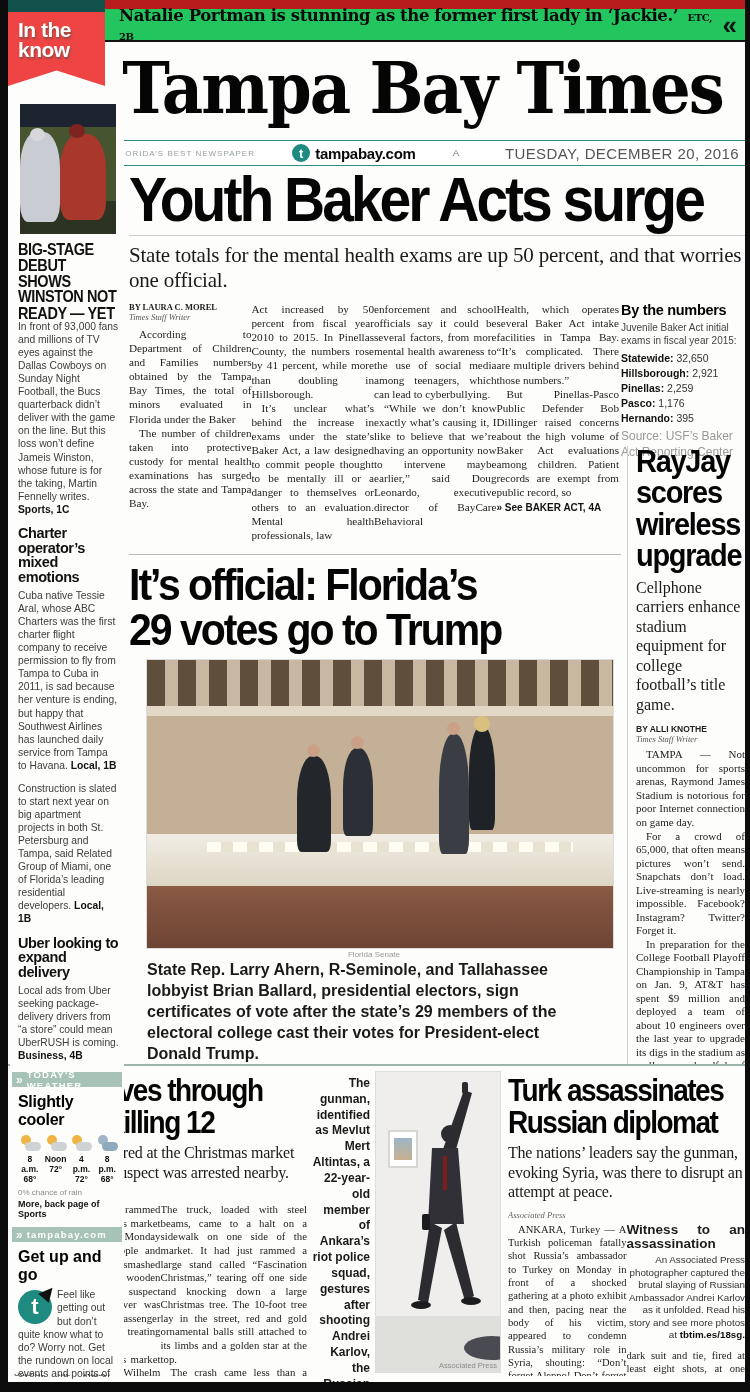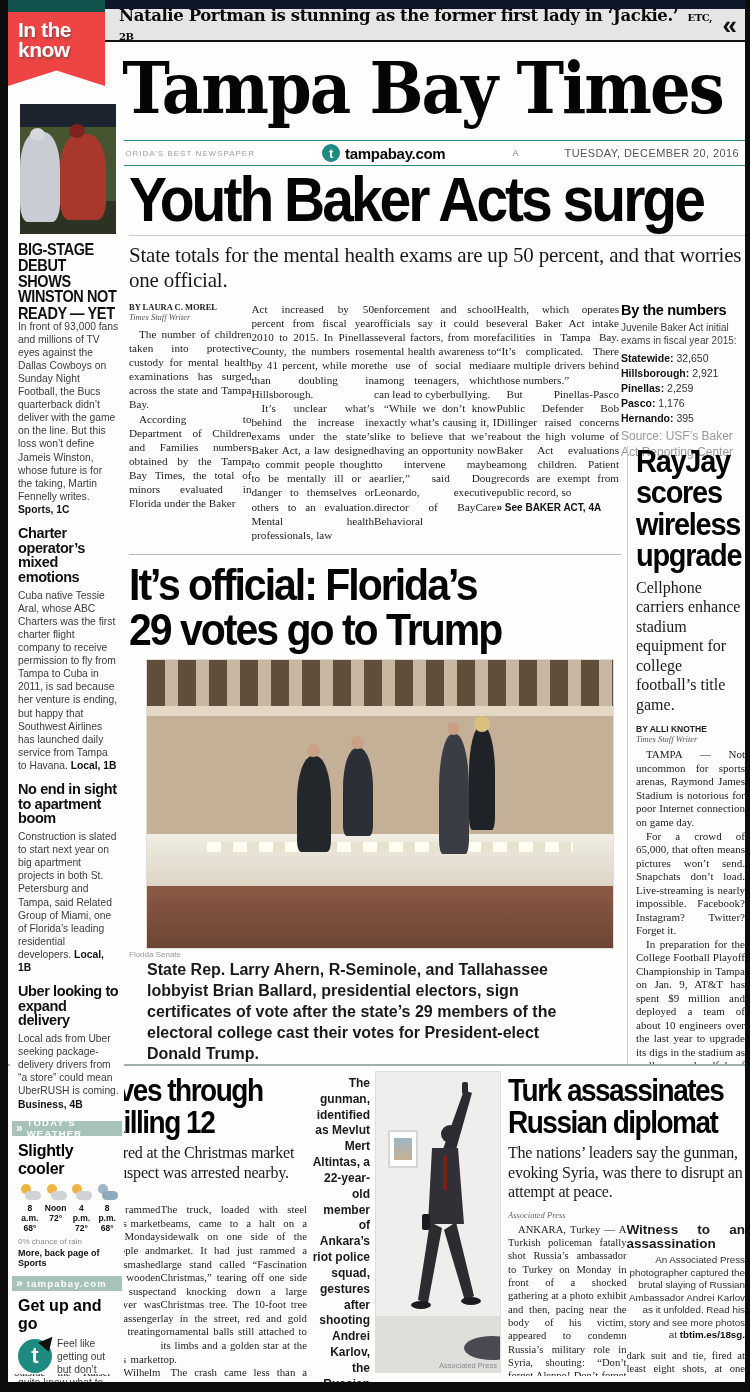--- a/index.html
+++ b/index.html
@@ -6,36 +6,36 @@
   html,body{width:750px;height:1392px}
   body{background:#0c0c0c;position:relative;font-family:"Liberation Sans",sans-serif;-webkit-font-smoothing:antialiased}
   .page{position:absolute;left:8px;top:0;width:737px;height:1382px;background:#fdfdfb;overflow:hidden}
 
   
   .ribbon{position:absolute;left:0;top:0;width:97px;height:86px;background:#ef4444;clip-path:polygon(0 0,100% 0,100% 100%,50% 82%,0 100%);z-index:5}
   .ribbon .bar{height:12px;background:#11524d}
   .ribbon .lbl{display:block;padding:8px 6px 0 10px;font-size:21px;line-height:.95;font-weight:bold;color:#fff;text-shadow:1px 2px 2px rgba(60,80,70,.55);letter-spacing:-.5px}
 
   
-  .teaser{position:absolute;left:97px;top:0;right:0;height:42px;border-top:9px solid #0f172a;border-bottom:2px solid #111;display:flex;align-items:center;padding:2px 8px 2px 14px;background:#e5e5e5}
+  .teaser{position:absolute;left:97px;top:0;right:0;height:42px;border-top:9px solid #b91c1c;border-bottom:2px solid #111;display:flex;align-items:center;padding:2px 8px 2px 14px;background:#22c55e}
   .teaser .txt{flex:1;font-family:"DejaVu Serif",serif;font-weight:bold;font-size:16.5px;letter-spacing:-.4px;color:#0a0a0a}
   .teaser .ref{font-size:10px;font-weight:bold;margin-left:4px}
   .teaser .gmt{font-size:26px;font-weight:bold;color:#111;line-height:1;margin-left:10px}
 
   
   .mast{position:absolute;left:92px;right:0;top:44px;height:94px;text-align:center}
   .mast h1{font-family:"DejaVu Serif",serif;font-weight:900;font-size:64px;letter-spacing:-2px;color:#050505;line-height:1.25;transform:scaleY(1.12);transform-origin:top}
   .inforow{position:absolute;left:100px;right:0;top:140px;height:26px;border-top:1px solid #2b8d84;border-bottom:1px solid #2b8d84;display:flex;align-items:center;justify-content:space-between;padding:0 6px;background:#fff}
   .inforow .tag{font-size:8px;color:#9aa0a0;letter-spacing:1px}
   .site{display:flex;align-items:center;gap:5px}
   .tcirc{width:18px;height:18px;border-radius:50%;background:#1f8a80;color:#fff;font-weight:bold;font-size:13px;display:flex;align-items:center;justify-content:center}
   .site b{font-size:15px;letter-spacing:-.3px;color:#0a0a0a}
   .edgrp{display:flex;align-items:center;gap:46px}
   .edgrp .ed{font-size:9px;color:#777}
-  .edgrp .dt{font-size:11px;color:#555;letter-spacing:.4px}
+  .edgrp .dt{font-size:15px;color:#555;letter-spacing:.4px}
 
   
   .sidebar{position:absolute;left:2px;top:96px;width:114px;bottom:8px;padding:0 5px 0 8px;background:#fdfdfb;z-index:2}
   .fb-photo{width:96px;height:130px;margin:8px 0 8px 2px;position:relative;background:linear-gradient(#1d2430 0 18%,#46552f 18% 75%,#2c3322 75%);overflow:hidden}
   .fb-photo .fig{position:absolute;border-radius:40% 40% 20% 20%}
   .fb-photo .red{width:46px;height:86px;left:40px;top:30px;background:#a8372c}
   .fb-photo .wht{width:40px;height:90px;left:0px;top:28px;background:#c9ccd2}
   .fb-photo .helm1{width:16px;height:14px;left:49px;top:20px;background:#7d2420;border-radius:50%}
   .fb-photo .helm2{width:15px;height:13px;left:10px;top:24px;background:#d8d8dc;border-radius:50%}
   .sb-h1{font-size:16.5px;font-weight:900;line-height:1.02;letter-spacing:-.6px;color:#0a0a0a;margin:2px 0 5px;transform:scaleY(1.08);transform-origin:top left}
@@ -91,21 +91,21 @@
   .senate .floor{position:absolute;left:0;bottom:0;right:0;height:62px;background:linear-gradient(#8a5a44,#6d4434)}
   .senate .fig{position:absolute;border-radius:45% 45% 12% 12%}
   .senate .s1{width:34px;height:96px;left:150px;top:96px;background:#23262b}
   .senate .s2{width:30px;height:88px;left:196px;top:88px;background:#2c3036}
   .senate .s3{width:30px;height:120px;left:292px;top:74px;background:#3a3e44}
   .senate .blond{width:26px;height:104px;left:322px;top:66px;background:#1f2226}
   .senate .blondhair{position:absolute;width:16px;height:16px;left:327px;top:56px;background:#d9c07e;border-radius:50%}
   .senate .head{position:absolute;width:13px;height:13px;border-radius:50%;background:#caa186}
   .senate .h1{left:160px;top:84px}.senate .h2{left:204px;top:76px}.senate .h3{left:300px;top:62px}
   .senate .papers{position:absolute;left:60px;top:182px;right:40px;height:10px;background:repeating-linear-gradient(90deg,#fffdf2 0 14px,#e8e2d0 14px 26px)}
-  .credit{font-size:8px;color:#999;text-align:left;margin:2px 2px 1px 0}
+  .credit{font-size:8px;color:#999;text-align:center;margin:2px 2px 1px 0}
   .cap{font-size:16px;font-weight:bold;line-height:1.3;color:#1a1a1a;margin:1px 0 9px 18px;width:448px}
   .trump-sub{font-family:"Liberation Serif",serif;font-size:20px;color:#1a1a1a;letter-spacing:-.2px;margin-bottom:8px}
   .sbox h4{font-size:14.5px;font-weight:bold;letter-spacing:-.3px;font-family:"Liberation Sans",sans-serif;margin-bottom:3px;line-height:1.05}
   .sbox .sb{font-size:10.3px;font-family:"Liberation Sans",sans-serif;color:#333;line-height:1.25;text-align:left;text-indent:0;margin-bottom:7px}
   .sbox .sb b{color:#111}
 
   
   .rail{position:absolute;left:619px;top:446px;width:118px;height:620px;border-left:1px solid #ccc;padding-left:8px;overflow:hidden}
   .rail-h{font-size:29px;font-weight:900;letter-spacing:-1.3px;line-height:.98;color:#050505;transform:scaleY(1.1);transform-origin:top left;margin-bottom:18px}
   .rail-sub{font-family:"Liberation Serif",serif;font-size:16px;line-height:1.22;color:#1a1a1a;margin-bottom:10px}
@@ -170,21 +170,20 @@
     </div>
     <div class="sb-story">
       <h3 class="sb-h1">BIG-STAGE DEBUT SHOWS WINSTON NOT READY — YET</h3>
       <p class="sb-body"><span>In front of 93,000 fans and millions of TV eyes against the Dallas Cowboys on Sunday Night Football, the Bucs quarterback didn’t deliver with the game on the line. But this loss won’t define Jameis Winston, whose future is for the taking, Martin Fennelly writes. </span><b class="ref">Sports, 1C</b></p>
     </div>
     <div class="sb-story">
       <h3>Charter operator’s mixed emotions</h3>
       <p class="sb-body"><span>Cuba native Tessie Aral, whose ABC Charters was the first charter flight company to receive permission to fly from Tampa to Cuba in 2011, is sad because her venture is ending, but happy that Southwest Airlines has launched daily service from Tampa to Havana. </span><b class="ref">Local, 1B</b></p>
     </div>
     <div class="sb-story">
-      <h3>No end in sight to apartment boom</h3>
       <p class="sb-body"><span>Construction is slated to start next year on big apartment projects in both St. Petersburg and Tampa, said Related Group of Miami, one of Florida’s leading residential developers. </span><b class="ref">Local, 1B</b></p>
     </div>
     <div class="sb-story">
       <h3>Uber looking to expand delivery</h3>
       <p class="sb-body"><span>Local ads from Uber seeking package-delivery drivers from “a store” could mean UberRUSH is coming. </span><b class="ref">Business, 4B</b></p>
     </div>
 
     <div class="gban">
         <span class="chv">»</span>
         <span>TODAY'S WEATHER</span>
@@ -245,22 +244,22 @@
   </div>
 
   <div class="main">
     <div class="lead-h">Youth Baker Acts surge</div>
     <div class="lead-sub">State totals for the mental health exams are up 50 percent, and that worries one official.</div>
     <div class="cols">
       <div class="ncol">
         <div class="bylineb">BY LAURA C. MOREL</div>
         <div class="bylinei">Times Staff Writer</div>
         <div>
+            <p>According to Department of Children and Families numbers obtained by the Tampa Bay Times, the total of minors evaluated in Florida under the Baker</p>
             <p>The number of children taken into protective custody for mental health examinations has surged across the state and Tampa Bay.</p>
-            <p>According to Department of Children and Families numbers obtained by the Tampa Bay Times, the total of minors evaluated in Florida under the Baker</p>
           </div>
       </div>
       <div class="ncol cont">
           <div>
             <p>Act increased by 50 percent from fiscal year 2010 to 2015. In Pinellas County, the numbers rose by 41 percent, while more than doubling in Hillsborough.</p>
             <p>It’s unclear what’s behind the increase in exams under the state’s Baker Act, a law designed to commit people thought to be mentally ill or a danger to themselves or others to an evaluation. Mental health professionals, law</p>
           </div>
         </div>
       <div class="ncol cont">
           <div>

